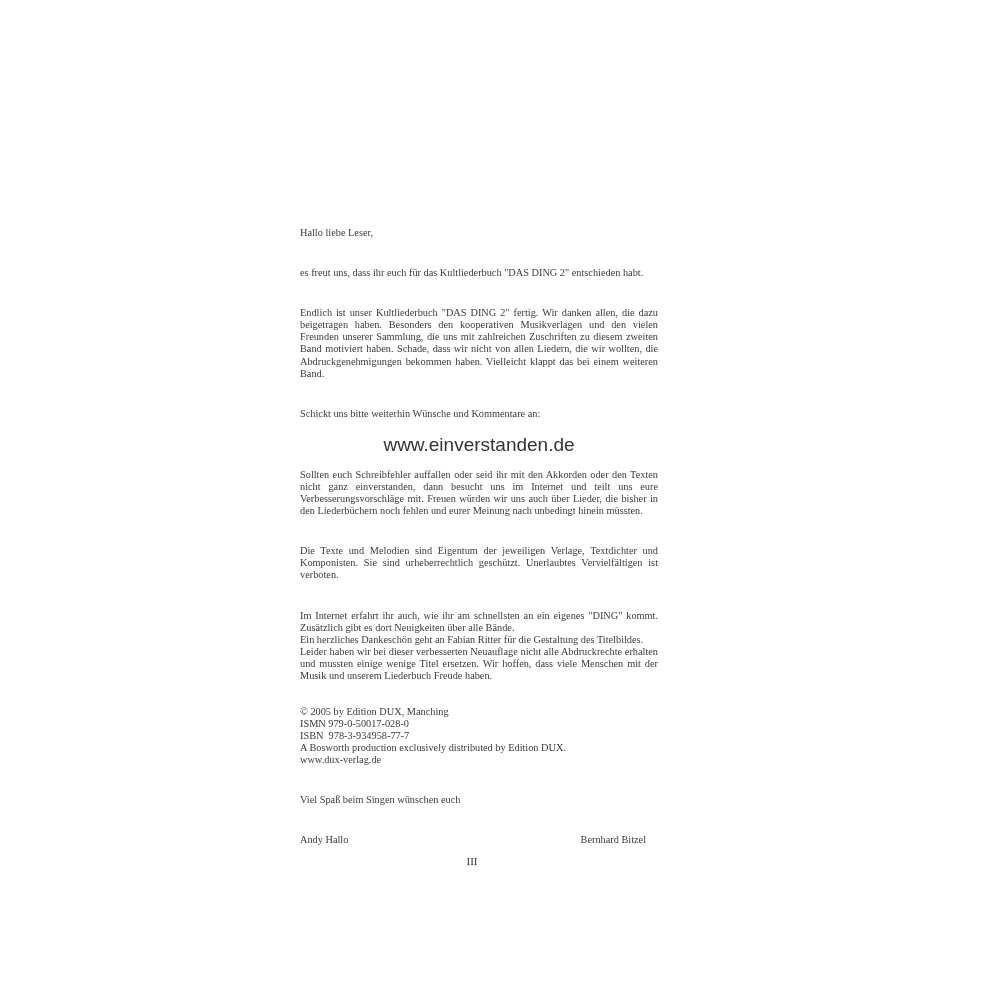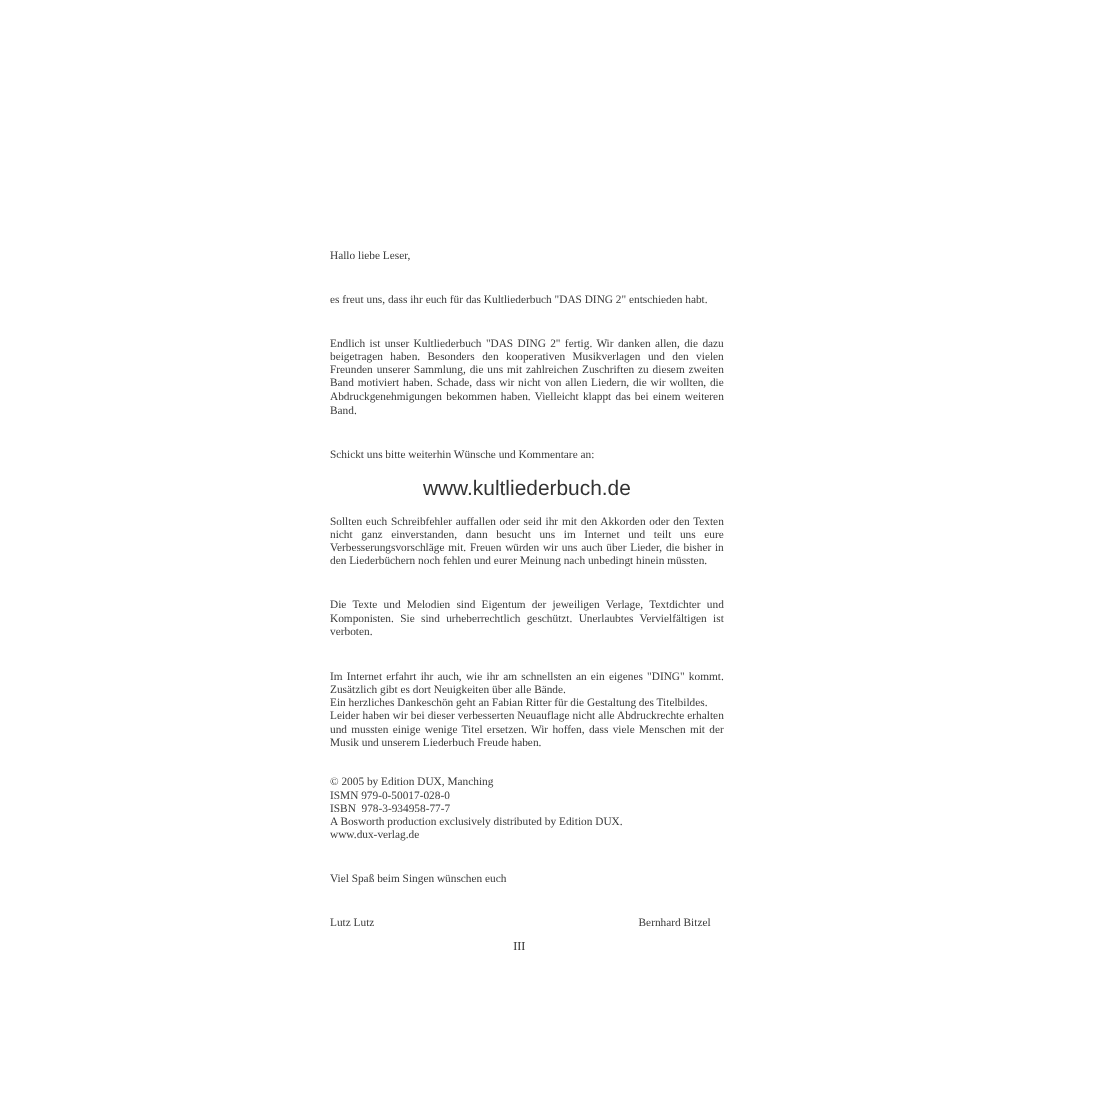--- a/index.html
+++ b/index.html
@@ -32,36 +32,36 @@
     }
   </style>
 </head>
 <body>
 
 <div class="page">
   <p>Hallo liebe Leser,</p>
   <p class="gap">es freut uns, dass ihr euch für das Kultliederbuch "DAS DING 2" entschieden habt.</p>
   <p class="gap just">Endlich ist unser Kultliederbuch "DAS DING 2" fertig. Wir danken allen, die dazu beigetragen haben. Besonders den kooperativen Musikverlagen und den vielen Freunden unserer Sammlung, die uns mit zahlreichen Zuschriften zu diesem zweiten Band motiviert haben. Schade, dass wir nicht von allen Liedern, die wir wollten, die Abdruckgenehmigungen bekommen haben. Vielleicht klappt das bei einem weiteren Band.</p>
   <p class="gap">Schickt uns bitte weiterhin Wünsche und Kommentare an:</p>
-  <p class="url">www.kultliederbuch.de</p>
+  <p class="url">www.einverstanden.de</p>
   <p class="just">Sollten euch Schreibfehler auffallen oder seid ihr mit den Akkorden oder den Texten nicht ganz einverstanden, dann besucht uns im Internet und teilt uns eure Verbesserungsvorschläge mit. Freuen würden wir uns auch über Lieder, die bisher in den Liederbüchern noch fehlen und eurer Meinung nach unbedingt hinein müssten.</p>
   <p class="gap just">Die Texte und Melodien sind Eigentum der jeweiligen Verlage, Textdichter und Komponisten. Sie sind urheberrechtlich geschützt. Unerlaubtes Vervielfältigen ist verboten.</p>
   <p class="gap just">Im Internet erfahrt ihr auch, wie ihr am schnellsten an ein eigenes "DING" kommt. Zusätzlich gibt es dort Neuigkeiten über alle Bände.</p>
   <p class="just">Ein herzliches Dankeschön geht an Fabian Ritter für die Gestaltung des Titelbildes.</p>
   <p class="just">Leider haben wir bei dieser verbesserten Neuauflage nicht alle Abdruckrechte erhalten und mussten einige wenige Titel ersetzen. Wir hoffen, dass viele Menschen mit der Musik und unserem Liederbuch Freude haben.</p>
 
   <div class="imprint">
     <div>© 2005 by Edition DUX, Manching</div>
     <div>ISMN 979-0-50017-028-0</div>
     <div style="white-space:pre">ISBN  978-3-934958-77-7</div>
     <div>A Bosworth production exclusively distributed by Edition DUX.</div>
     <div>www.dux-verlag.de</div>
   </div>
 
   <p class="gap">Viel Spaß beim Singen wünschen euch</p>
 
   <div class="signatures">
-    <span>Lutz Lutz</span>
+    <span>Andy Hallo</span>
     <span>Bernhard Bitzel</span>
   </div>
 
   <div class="pagenum">III</div>
 </div>
 
 </body></html>

